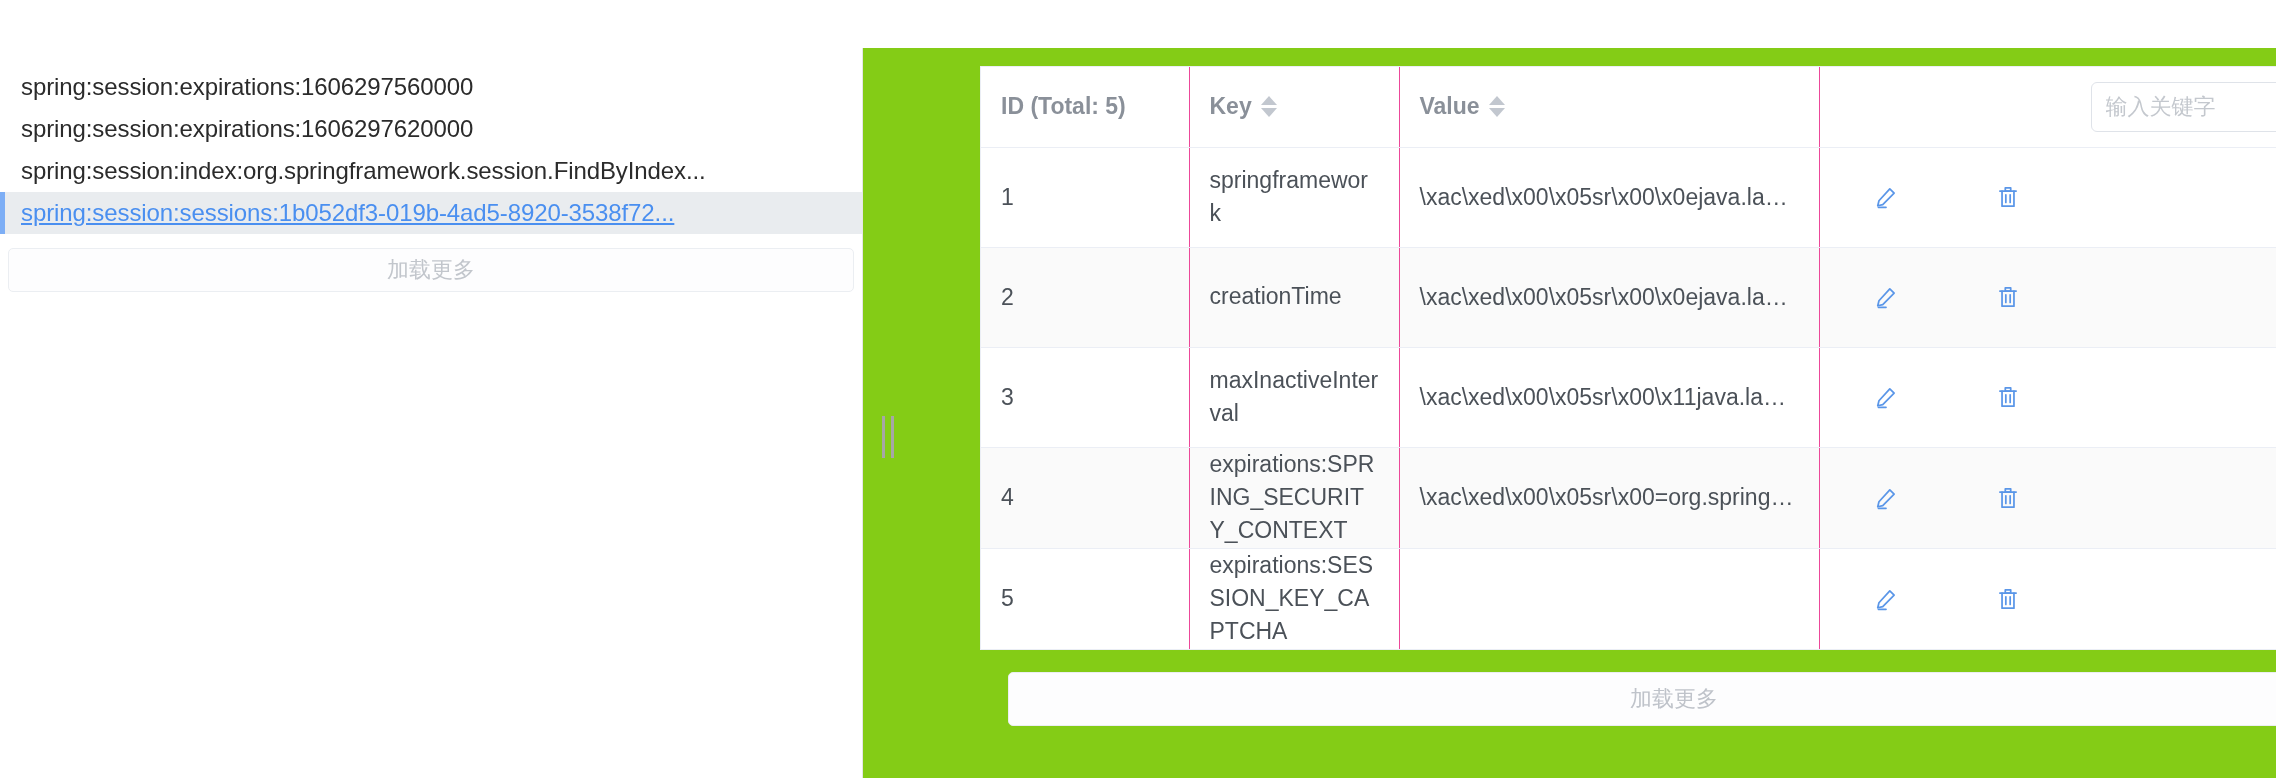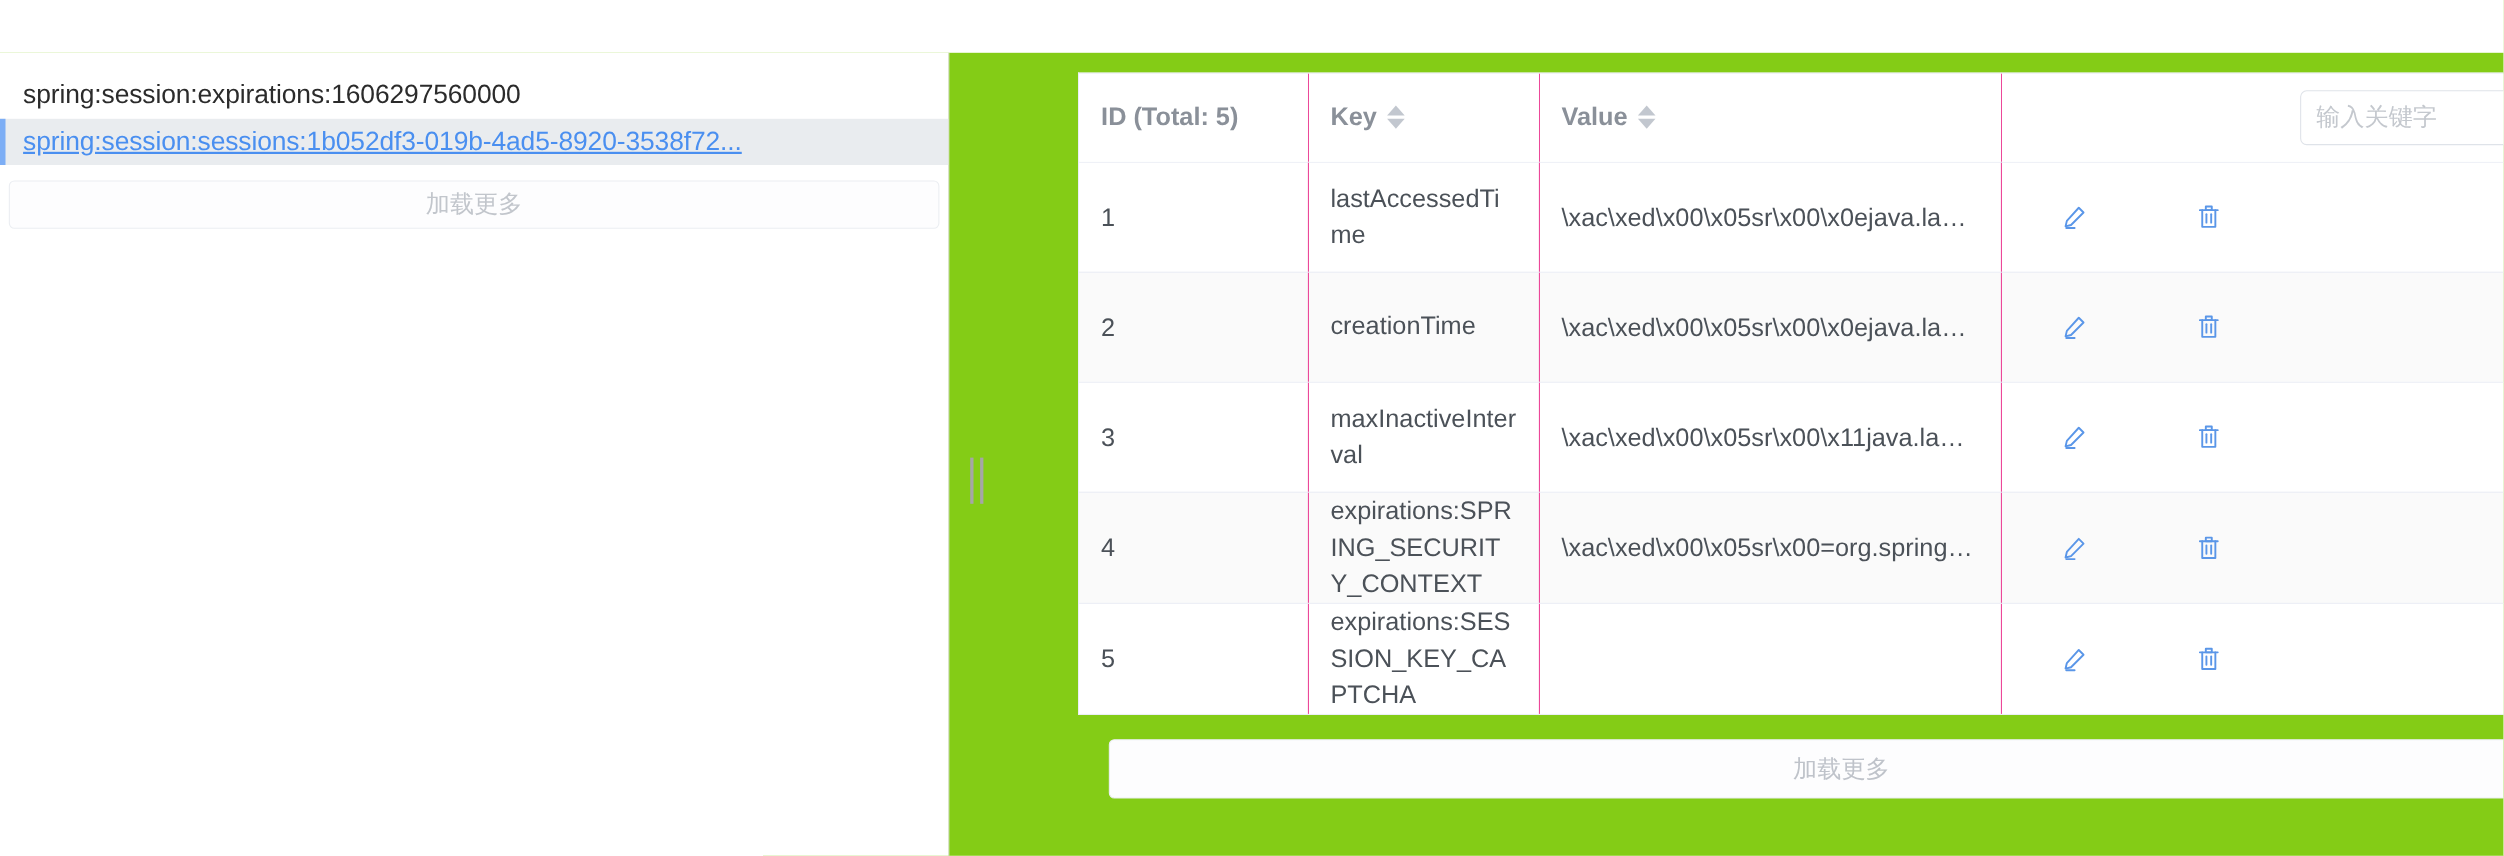--- a/index.html
+++ b/index.html
@@ -256,20 +256,22 @@
   }
 </style>
 </head>
 <body>
 
 <div id="app">
 
   <div class="left-panel">
     <ul class="key-list">
       <li class="key-item">spring:session:expirations:1606297560000</li>
+      <li class="key-item">spring:session:expirations:1606297620000</li>
+      <li class="key-item">spring:session:index:org.springframework.session.FindByIndex...</li>
       <li class="key-item selected">spring:session:sessions:1b052df3-019b-4ad5-8920-3538f72...</li>
     </ul>
     <div class="load-more-left">加载更多</div>
   </div>
 
   <div class="splitter-wrap">
     <div class="splitter-line"></div>
     <div class="splitter-grip">
       <i></i>
       <i></i>
@@ -306,21 +308,21 @@
             </th>
             <th class="col-act">
               <input class="search-box" type="text" placeholder="输入关键字" style="">
             </th>
           </tr>
         </thead>
         <tbody>
 
           <tr>
             <td class="cell-id">1</td>
-            <td class="cell-key">lastAccessedTime</td>
+            <td class="cell-key">springframework</td>
             <td class="cell-value">\xac\xed\x00\x05sr\x00\x0ejava.lang.Long;\x8b\xe...</td>
             <td class="cell-actions">
               <div class="actions-inner">
                 <span class="act-btn">
                   <svg width="26" height="26" viewBox="0 0 24 24" fill="none" stroke="#5a96e8" stroke-width="1.6" stroke-linecap="round" stroke-linejoin="round">
                     <path d="M15.5 4.5l4 4L9 19l-4.6 1.1L5.5 15.5z"></path>
                     <line x1="5" y1="21.5" x2="12" y2="21.5"></line>
                   </svg>
                 </span>
                 <span class="act-spacer"></span>

